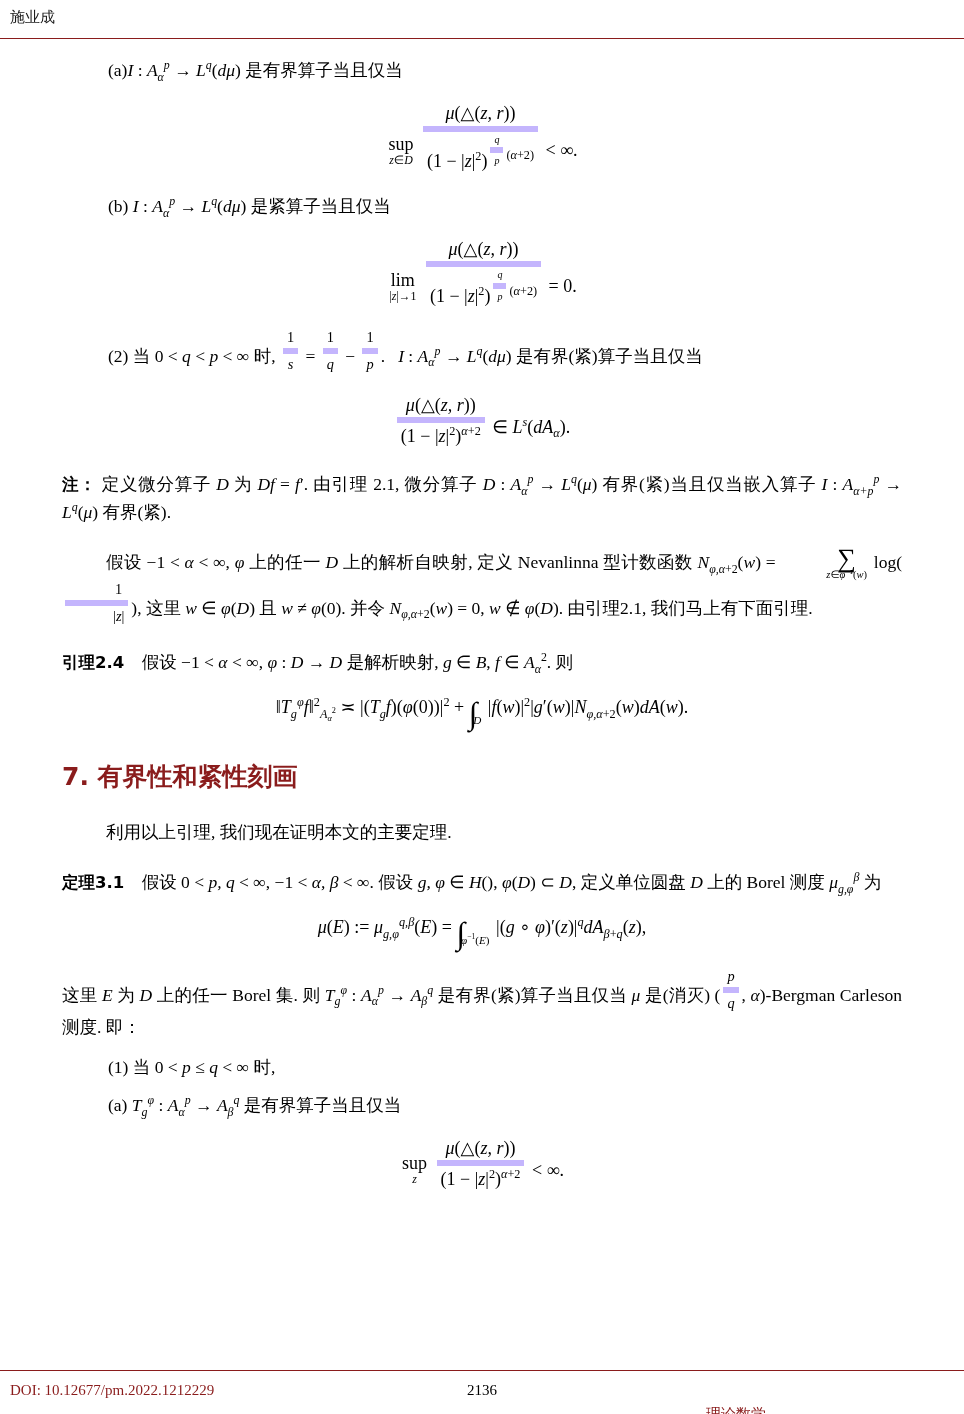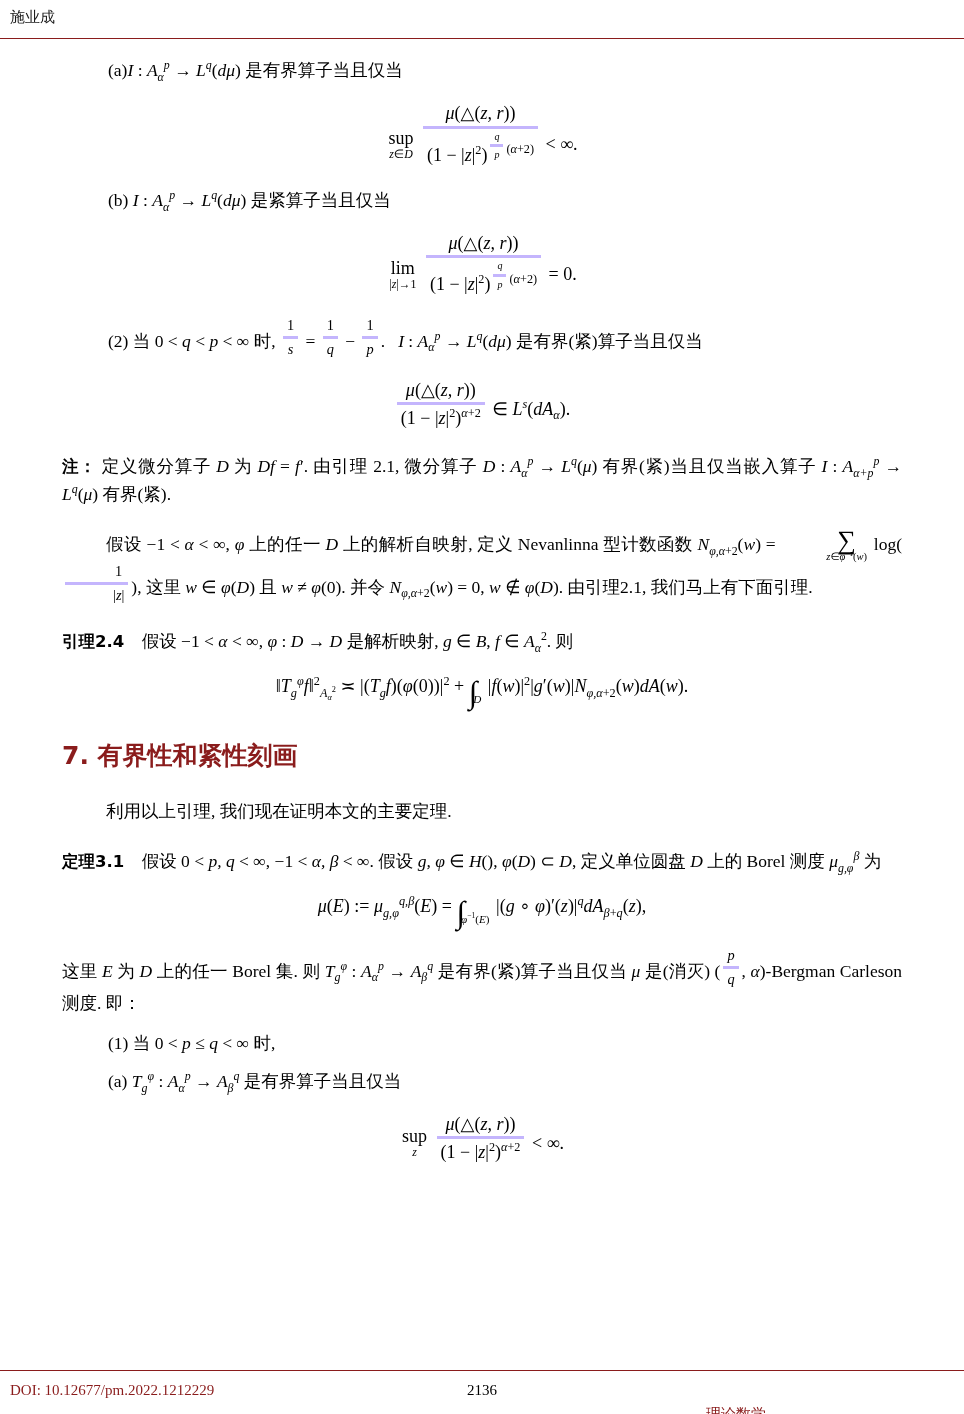--- a/index.html
+++ b/index.html
@@ -106,21 +106,21 @@
   .mi { font-family: "Liberation Serif", serif; font-style: italic; }
   .frac {
     display: inline-block;
     vertical-align: -0.55em;
     text-align: center;
     margin: 0 3px;
   }
   .frac .num {
     display: block;
     padding: 0 4px 1px 4px;
-    border-bottom: 3px solid #c4b5fd;
+    border-bottom: 6px solid #c4b5fd;
     line-height: 1.25;
   }
   .frac .den {
     display: block;
     padding: 2px 4px 0 4px;
     line-height: 1.25;
   }
   .frac.small { font-size: 0.82em; vertical-align: -0.5em; }
   sub, sup { font-size: 0.68em; line-height: 0; }
   .op {

